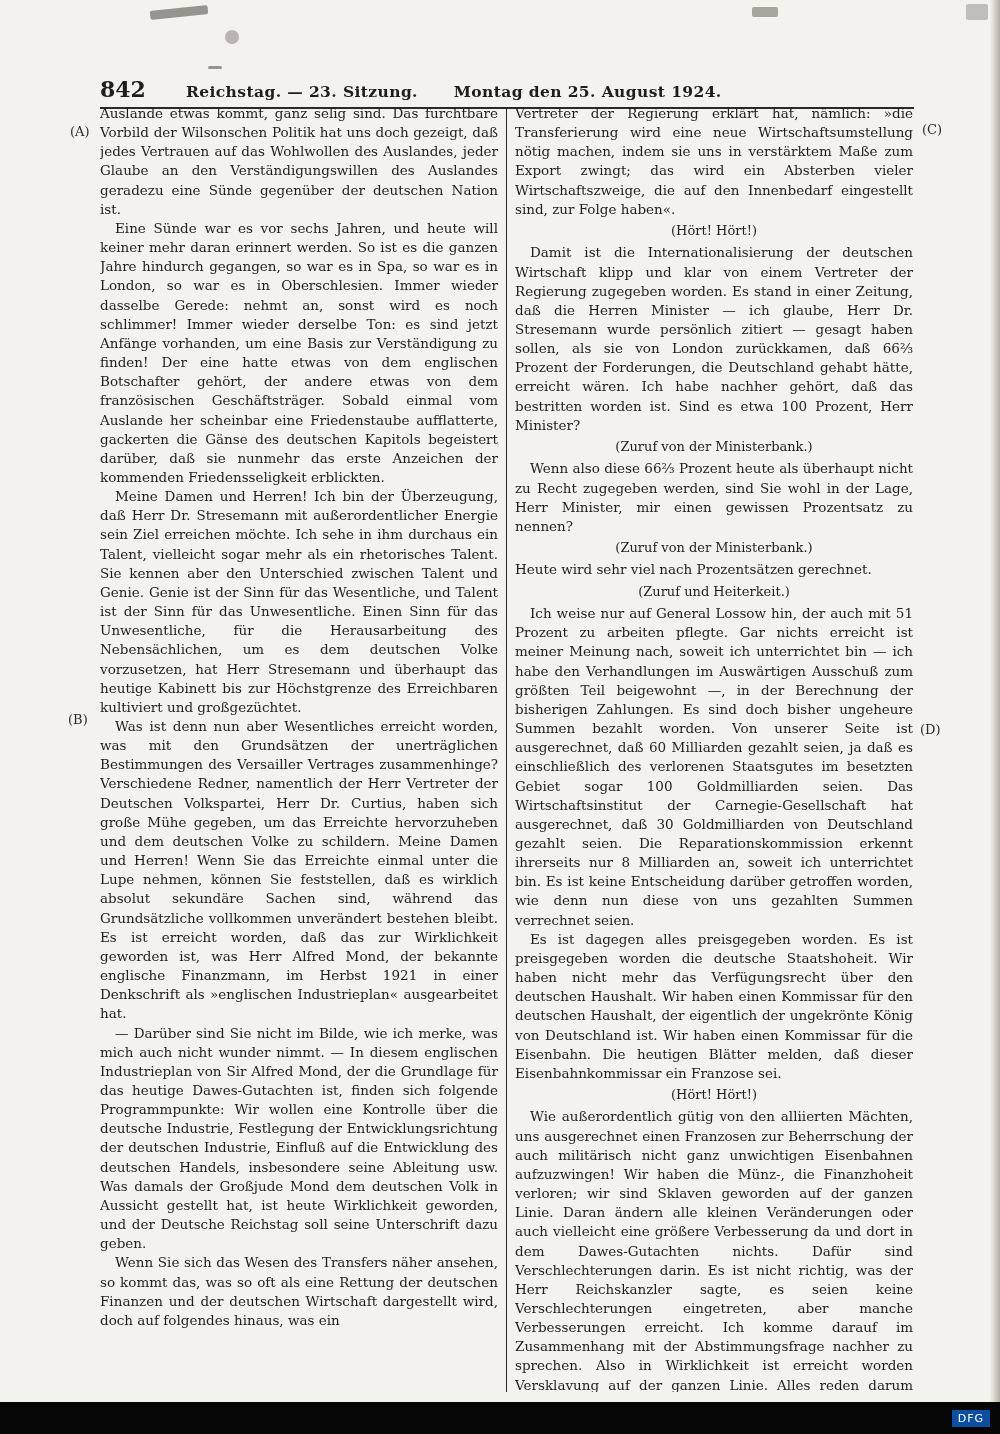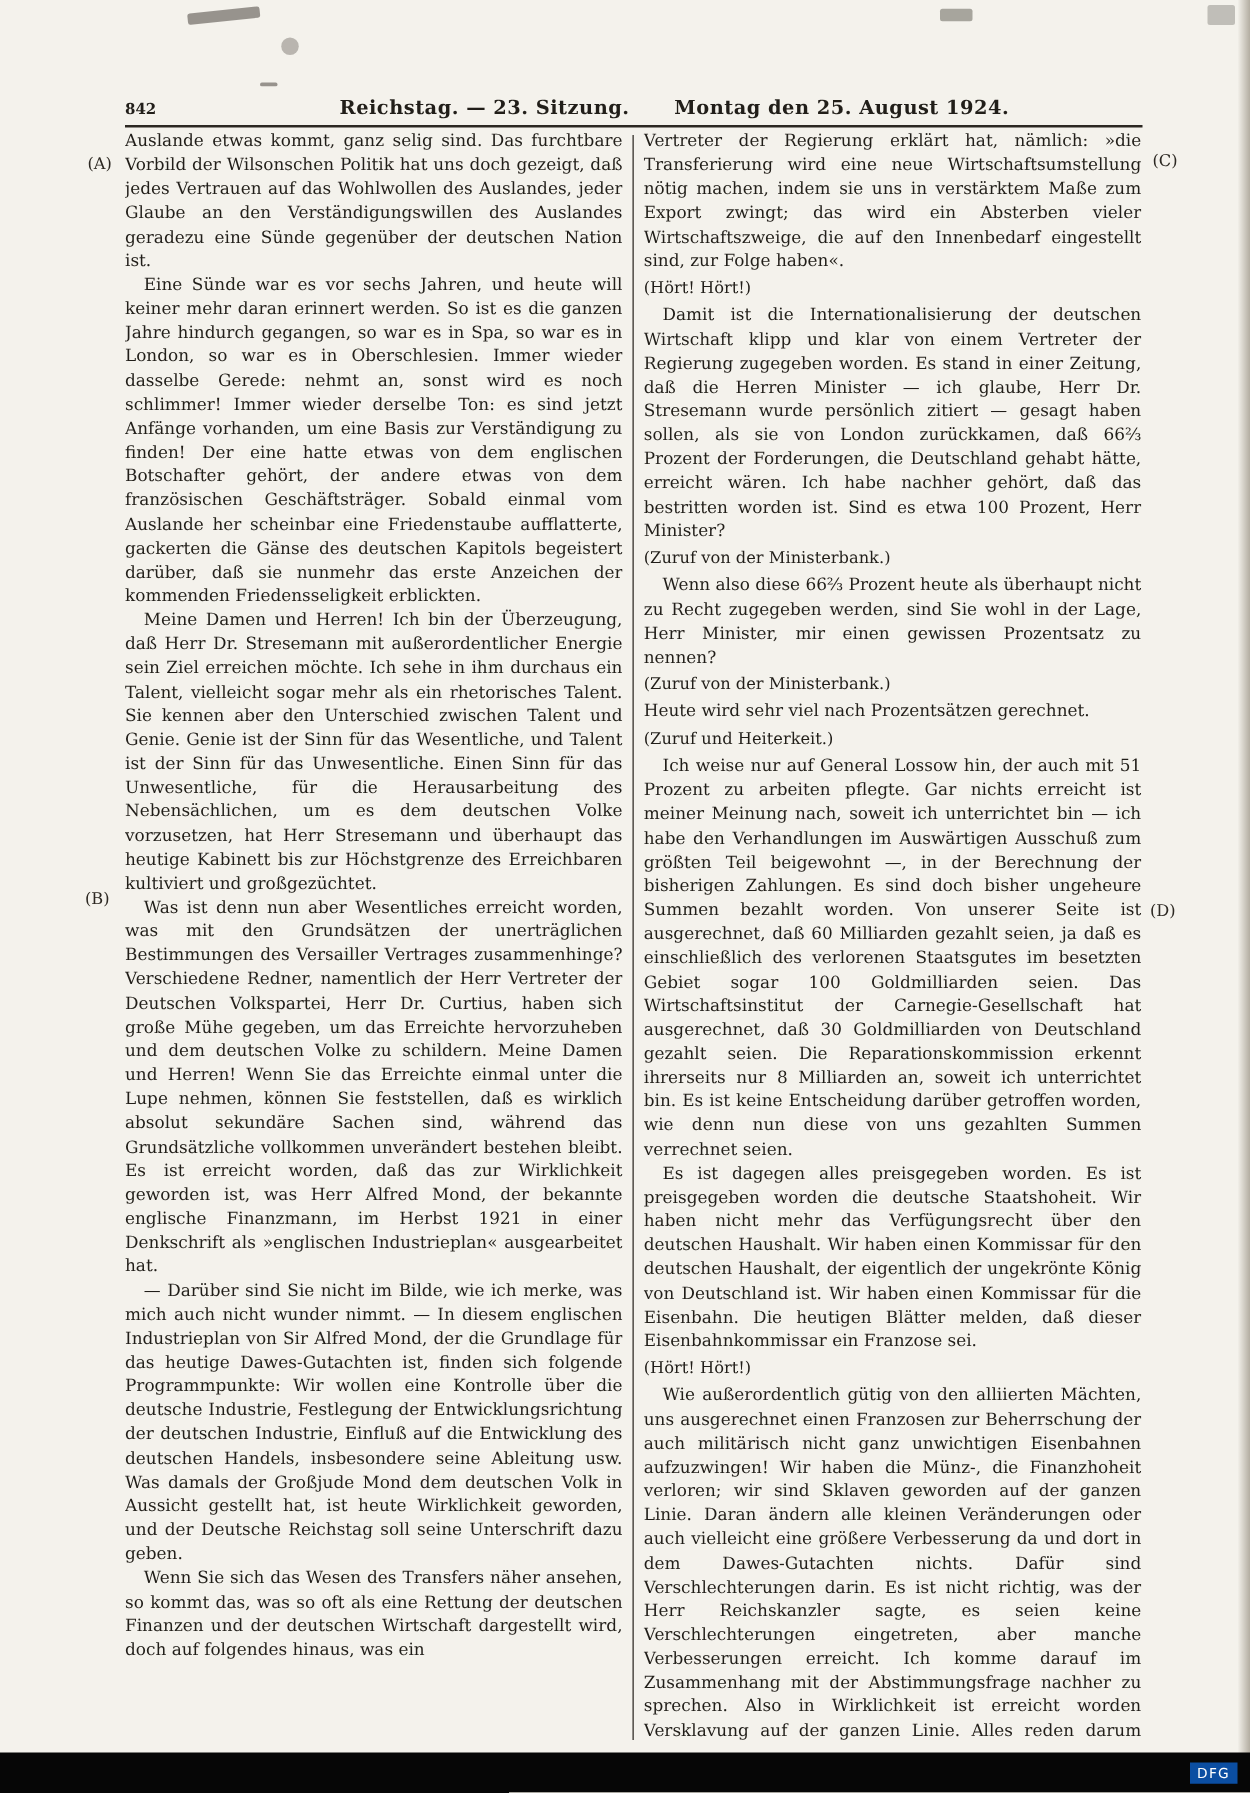--- a/index.html
+++ b/index.html
@@ -18,37 +18,37 @@
   .art2 { left:225px; top:30px; width:14px; height:14px; border-radius:50%; opacity:.35; }
   .art3 { left:208px; top:66px; width:14px; height:3px;  }
   .art4 { left:752px; top:7px;  width:26px; height:10px; opacity:.45; }
   .art5 { left:966px; top:4px;  width:22px; height:16px; opacity:.3; }
 
   .header {
     position:absolute; top:76px; left:100px; width:814px;
     display:flex; align-items:baseline;
     border-bottom:2px solid #2c2822; padding-bottom:5px;
   }
-  .page-number { font-weight:bold; font-size:12px; margin-right:40px; }
-  .header-title { flex:1; text-align:center; font-weight:bold; font-size:15.5px; letter-spacing:.4px; }
+  .page-number { font-weight:bold; font-size:22px; margin-right:40px; }
+  .header-title { flex:1; text-align:left; font-weight:bold; font-size:15.5px; letter-spacing:.4px; }
   .header-title .t { margin-right:30px; }
 
   .main {
     position:absolute; top:104px; left:100px; width:814px; height:1288px;
     display:flex;
   }
   .col { width:398px; height:100%; overflow:hidden; font-size:13.5px; line-height:1.42; }
   .divider { width:1px; background:#2c2822; margin:4px 8px 0 8px; }
 
   .speaker-note { margin:2px 0 3px 0; font-size:12.5px; }
   .speaker-note .name { font-weight:bold; font-size:14px; }
 
   .para { margin:0; text-align:justify; }
   .para.indent { text-indent:15px; }
-  .stage { margin:3px 0; font-size:13px; }
+  .stage { margin:3px 0; text-align:center; font-size:13px; }
 
   .margin-mark {
     position:absolute; font-size:13px; color:#2c2822;
     font-family:"DejaVu Serif","Liberation Serif",serif;
   }
   .mark-a { left:70px; top:124px; }
   .mark-b { left:68px; top:712px; }
   .mark-c { left:922px; top:122px; }
   .mark-d { left:920px; top:722px; }
 

